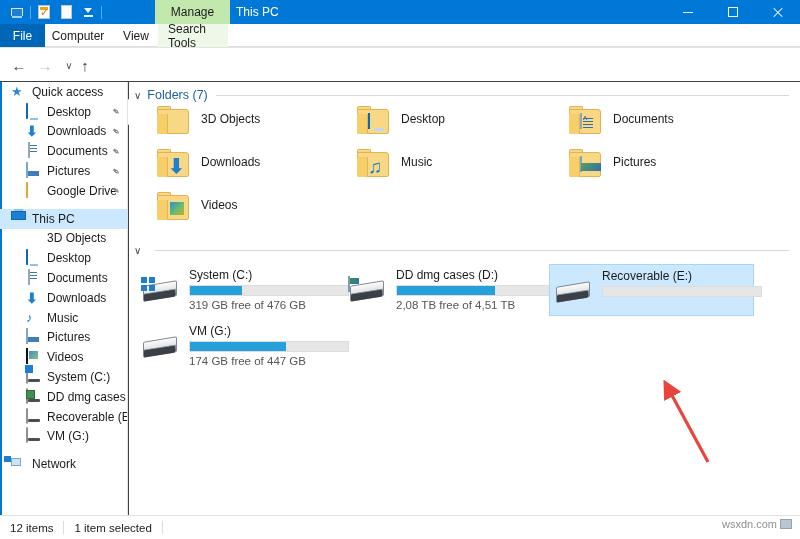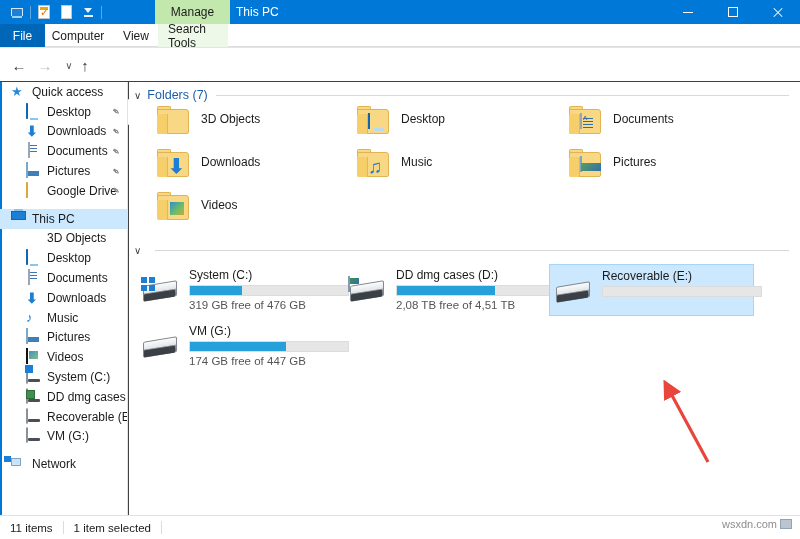--- a/index.html
+++ b/index.html
@@ -532,21 +532,21 @@
       <defs>
         <marker id="ah" markerWidth="6" markerHeight="6" refX="3" refY="3" orient="auto">
           <path d="M0,0 L6,3 L0,6 z" fill="#e8453c"></path>
         </marker>
       </defs>
       <line x1="58" y1="88" x2="18" y2="14" stroke="#e8453c" stroke-width="3.2" marker-end="url(#ah)"></line>
     </svg>
   </div>
 
   <div class="statusbar">
-    <span class="st-item">11 items</span>
+    <span class="st-item">12 items</span>
     <span class="st-sep"></span>
     <span class="st-item">1 item selected</span>
     <span class="st-sep"></span>
   </div>
   <div class="watermark">
     <span>wsxdn.com</span>
     <span class="wm-ico"></span>
   </div>
 
 </div>

